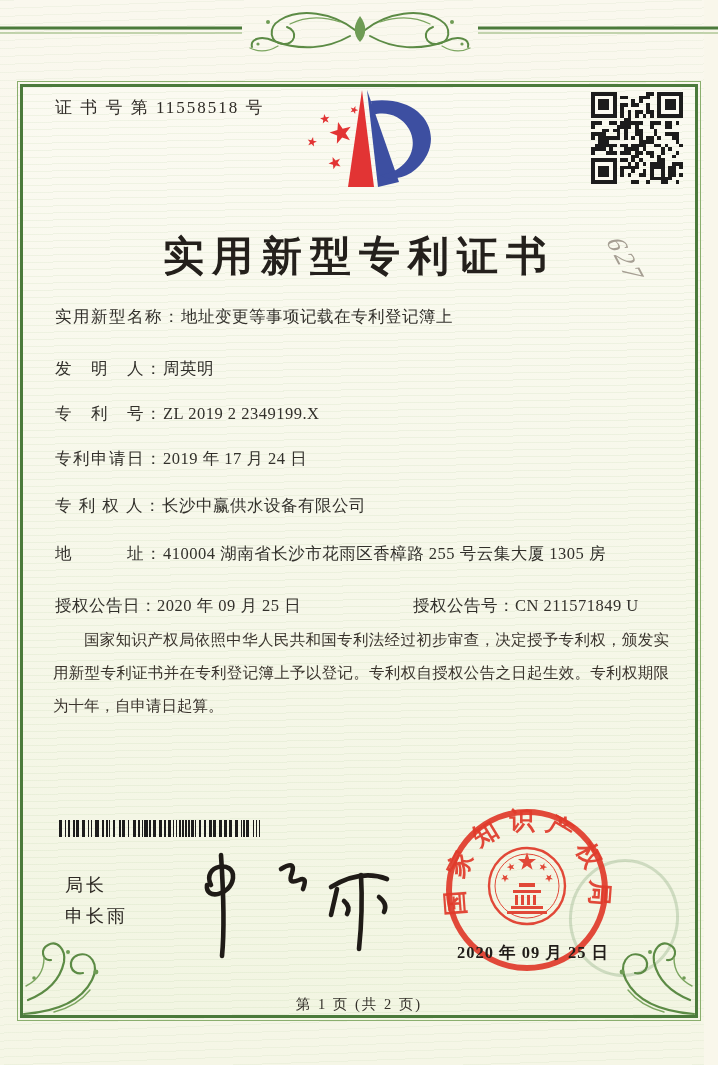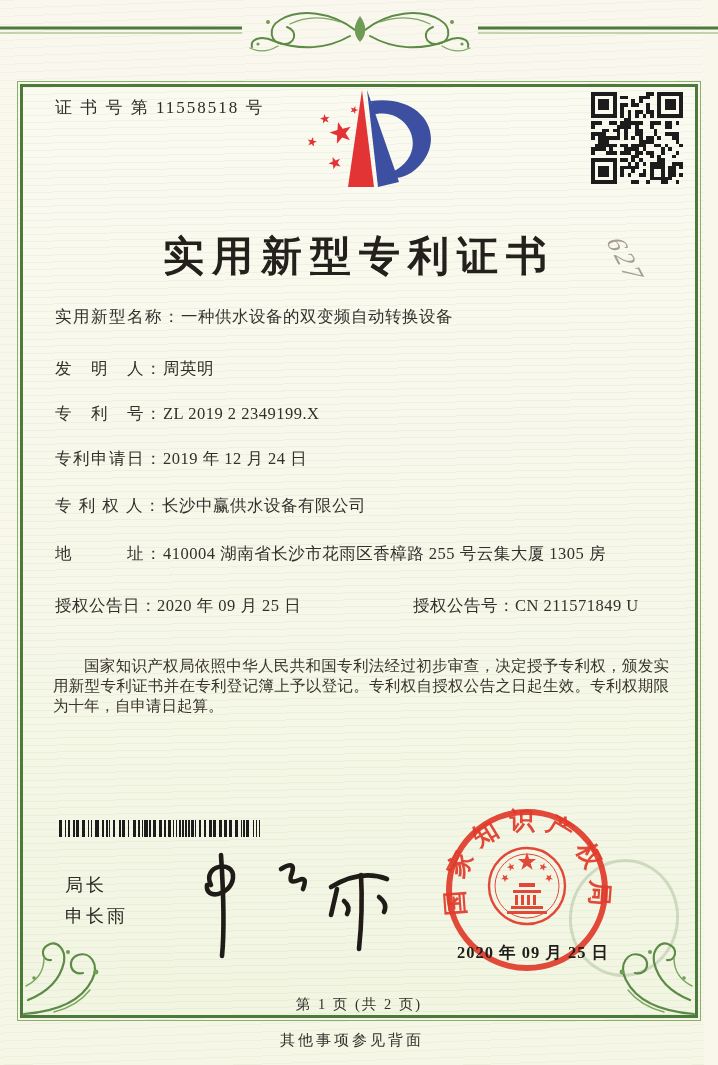--- a/index.html
+++ b/index.html
@@ -19,22 +19,22 @@
   .certno{position:absolute;left:32px;top:9px;font-size:17px;letter-spacing:2px;color:#2f2b26;white-space:nowrap;}
   .logo{position:absolute;left:266px;top:0px;width:150px;height:104px;}
   .qr{position:absolute;left:568px;top:5px;width:92px;height:92px;}
   .title{position:absolute;left:0;top:122px;width:100%;text-align:center;
     font-size:41px;font-weight:700;letter-spacing:8px;color:#24201c;white-space:nowrap;margin-top:20px;}
   .pencil{position:absolute;left:578px;top:158px;color:#a59e92;font-style:italic;
     font-size:26px;transform:rotate(62deg) skewX(-12deg);letter-spacing:3px;}
   .row{position:absolute;left:32px;font-size:16.5px;color:#32302b;letter-spacing:.5px;white-space:nowrap;}
   .row .lbl{letter-spacing:1.5px;}
   .grant-right{position:absolute;left:358px;top:0;text-align:right;}
-  .paras{position:absolute;left:30px;top:536px;width:616px;font-size:15.5px;line-height:20px;
-    color:#3a342d;text-align:justify;margin-top:33px;}
+  .paras{position:absolute;left:30px;top:536px;width:616px;font-size:15.5px;line-height:33px;
+    color:#3a342d;text-align:justify;}
   .paras p{margin:0;text-indent:2em;}
   .barcode{position:absolute;left:36px;top:733px;width:205px;height:17px;}
   .director-title{position:absolute;left:42px;top:786px;font-size:18px;letter-spacing:3px;color:#2c2823;}
   .director-name{position:absolute;left:42px;top:817px;font-size:18px;letter-spacing:3px;color:#2c2823;}
   .sig{position:absolute;left:158px;top:758px;width:230px;height:115px;}
   .ghost-ring{position:absolute;left:546px;top:772px;width:104px;height:112px;border:3px solid rgba(110,150,100,.28);
     border-radius:50%;transform:rotate(8deg);}
   .seal{position:absolute;left:413px;top:712px;width:182px;height:182px;}
   .seal-date{position:absolute;left:420px;top:855px;width:180px;text-align:center;
     font-size:16.5px;font-weight:700;letter-spacing:1px;color:#211d19;white-space:nowrap;}
@@ -307,30 +307,30 @@
         <rect x="0" y="18" width="7" height="7" fill="#1c1c1c"></rect>
         <rect x="1" y="19" width="5" height="5" fill="#fbfaf1"></rect>
         <rect x="2" y="20" width="3" height="3" fill="#1c1c1c"></rect>
       </svg>
 
     <div class="title">实用新型专利证书</div>
 
     <div class="pencil">627</div>
 
     <div class="row" style="top:219px">
-      <span class="lbl">实用新型名称：</span><span class="val">一种供水设备的双变频自动转换设备</span>
+      <span class="lbl">实用新型名称：</span><span class="val">地址变更等事项记载在专利登记簿上</span>
     </div>
     <div class="row" style="top:271px">
       <span class="lbl">发　明　人：</span><span class="val">周英明</span>
     </div>
     <div class="row" style="top:316px">
       <span class="lbl">专　利　号：</span><span class="val">ZL 2019 2 2349199.X</span>
     </div>
     <div class="row" style="top:361px">
-      <span class="lbl">专利申请日：</span><span class="val">2019 年 12 月 24 日</span>
+      <span class="lbl">专利申请日：</span><span class="val">2019 年 17 月 24 日</span>
     </div>
     <div class="row" style="top:408px">
       <span class="lbl">专 利 权 人：</span><span class="val">长沙中赢供水设备有限公司</span>
     </div>
     <div class="row" style="top:456px">
       <span class="lbl">地　　　址：</span><span class="val">410004 湖南省长沙市花雨区香樟路 255 号云集大厦 1305 房</span>
     </div>
     <div class="row" style="top:508px">
       <span>授权公告日：</span><span>2020 年 09 月 25 日</span>
       <span class="grant-right">
@@ -465,15 +465,14 @@
       </g>
       <g fill="#6f9c55">
         <circle cx="76" cy="50" r="2.4"></circle>
           <circle cx="48" cy="30" r="2"></circle>
           <circle cx="14" cy="56" r="1.8"></circle>
       </g>
     </svg>
 
   </div>
 
-  <div class="backnote">其他事项参见背面</div>
 
 </div>
 
 </body></html>

